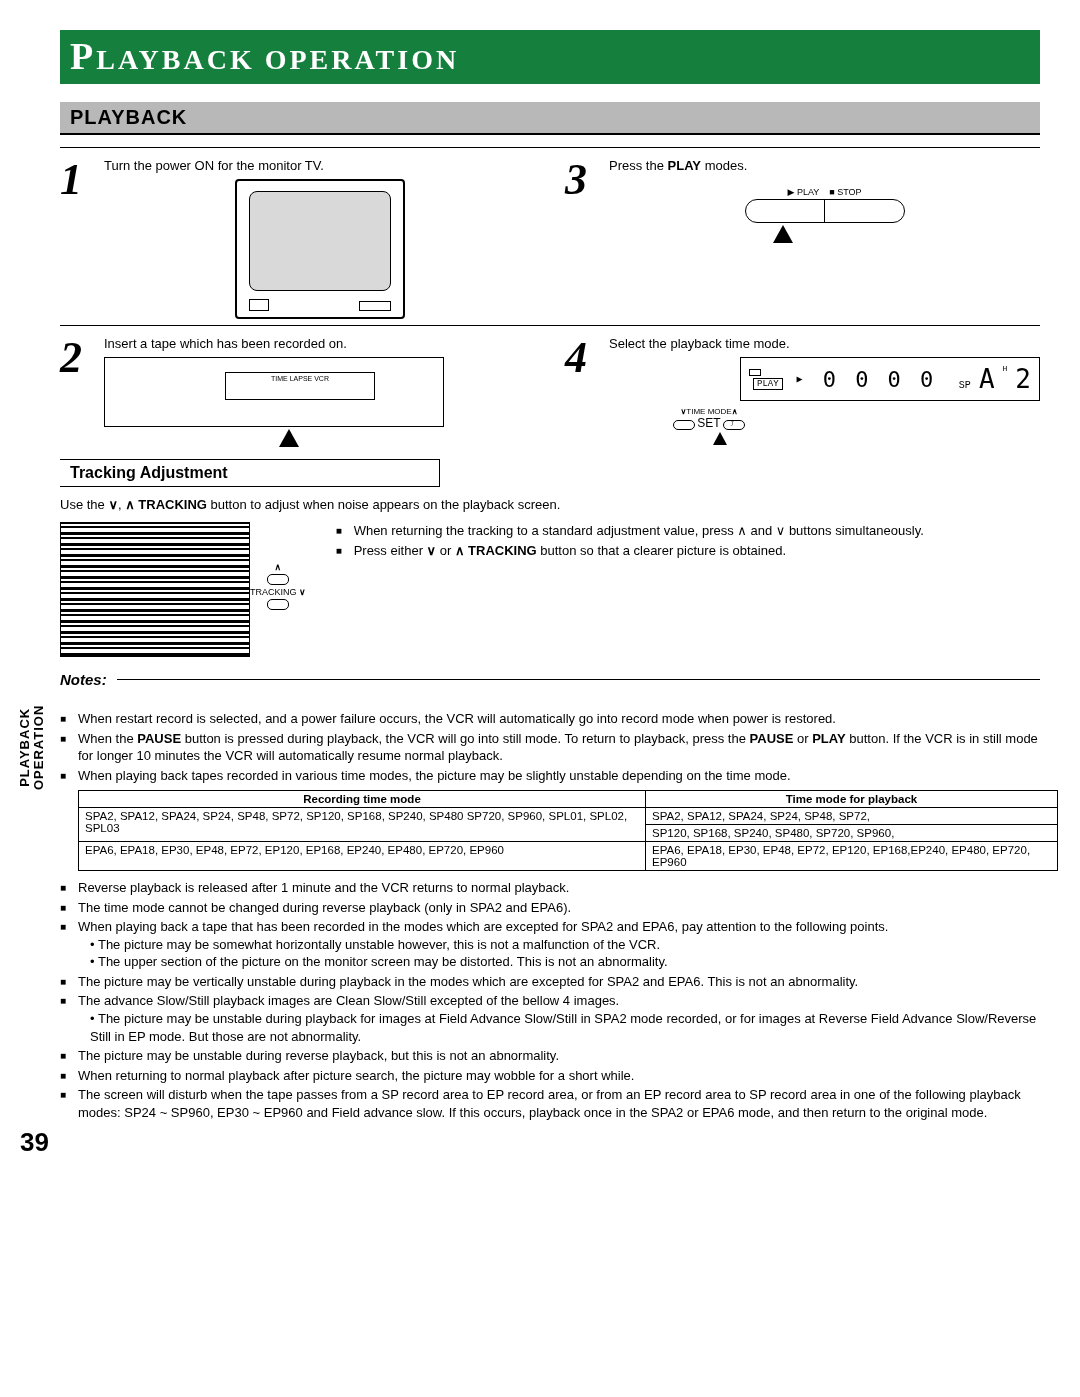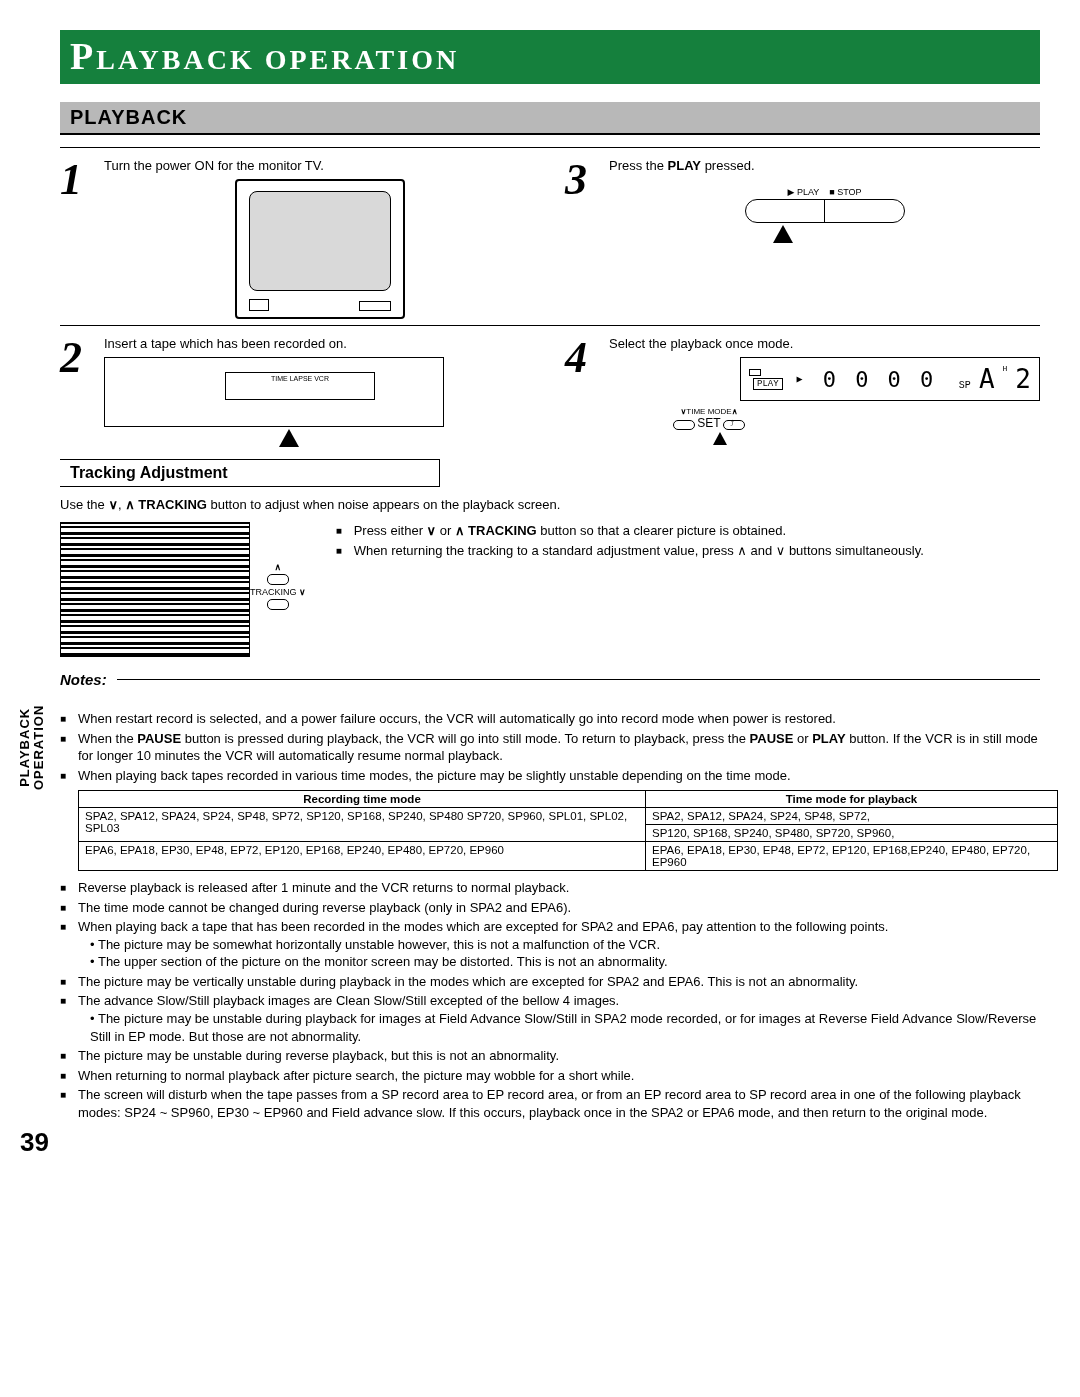--- a/index.html
+++ b/index.html
@@ -204,21 +204,21 @@
       <div class="step-body">
         <span>Turn the power ON for the monitor TV.</span>
         <div class="illus-monitor">
             <div class="monitor-btns"></div>
           </div>
       </div>
     </div>
     <div class="col">
       <div class="step-num">3</div>
       <div class="step-body">
-        <span><span>Press the </span><b>PLAY</b><span> pressed.</span></span>
+        <span><span>Press the </span><b>PLAY</b><span> modes.</span></span>
         <div class="play-stop-box">
           <span>▶ PLAY</span>&nbsp;&nbsp;&nbsp;
           <span>■ STOP</span>
           <div class="play-stop-oval">
               <div></div>
               <div></div>
             </div>
           <div class="vcr-arrow-up" style="margin-left:28px;"></div>
         </div>
       </div>
@@ -232,21 +232,21 @@
         <span>Insert a tape which has been recorded on.</span>
         <div class="illus-vcr">
           <div class="vcr-slot">TIME LAPSE VCR</div>
         </div>
         <div class="vcr-arrow-up" style="margin-left:175px;"></div>
       </div>
     </div>
     <div class="col">
       <div class="step-num">4</div>
       <div class="step-body">
-        <span>Select the playback once mode.</span>
+        <span>Select the playback time mode.</span>
         <div class="lcd-box">
           <div>
             <div style="width:12px;height:7px;border:1px solid #000;margin-bottom:2px;"></div>
             <span class="lcd-play">PLAY</span>
           </div>
           <span style="margin-left:14px;">▶</span>
           <span class="lcd-digits">0 0 0 0</span>
           <span class="lcd-right">
             <span>SP</span>
             <span class="lcd-seg">A</span>
@@ -271,22 +271,22 @@
   <div class="tracking-row">
     <div style="display:flex;">
       <div class="noise-screen"></div>
       <div class="tracking-btns">
         <span class="chev">∧</span><span class="oval"></span>
         <span>TRACKING</span>
         <span class="chev">∨</span><span class="oval"></span>
       </div>
     </div>
     <ul class="bullet-list" style="flex:1;">
+      <li>When returning the tracking to a standard adjustment value, press ∧ and ∨ buttons simultaneously.</li>
       <li><span>Press either </span><span class="chev">∨</span> or <span class="chev">∧</span> <b>TRACKING</b><span> button so that a clearer picture is obtained.</span></li>
-      <li>When returning the tracking to a standard adjustment value, press ∧ and ∨ buttons simultaneously.</li>
     </ul>
   </div>
 
   <div class="notes-hdr">
     <span>Notes:</span>
       <div class="line"></div>
   </div>
 
   <ul class="bullet-list" style="margin-top:22px;">
     <li>When restart record is selected, and a power failure occurs, the VCR will automatically go into record mode when power is restored.</li>

